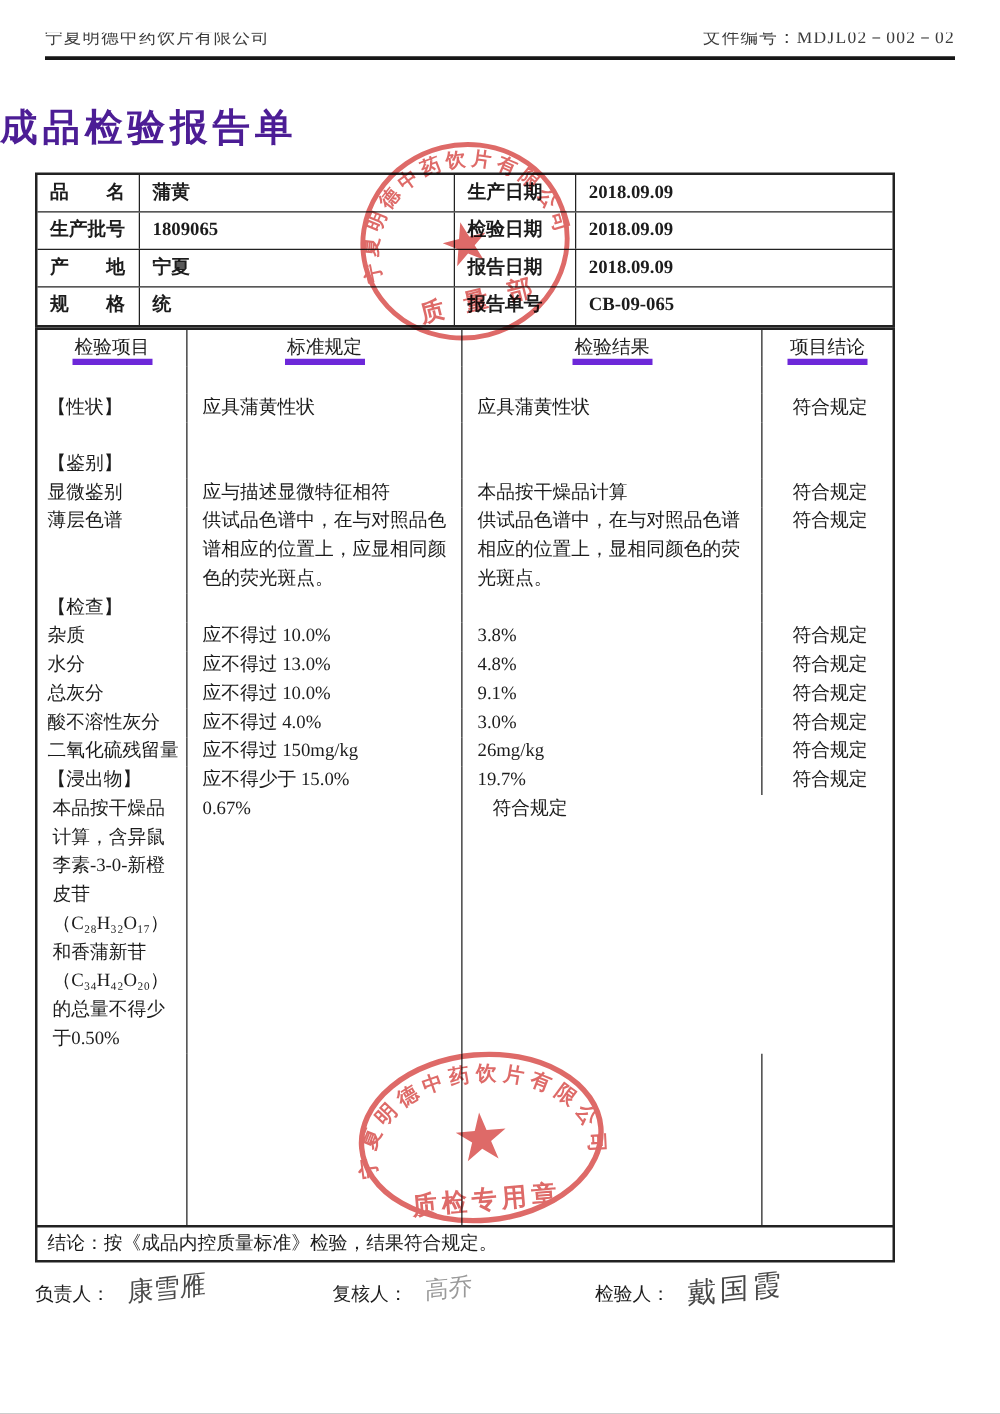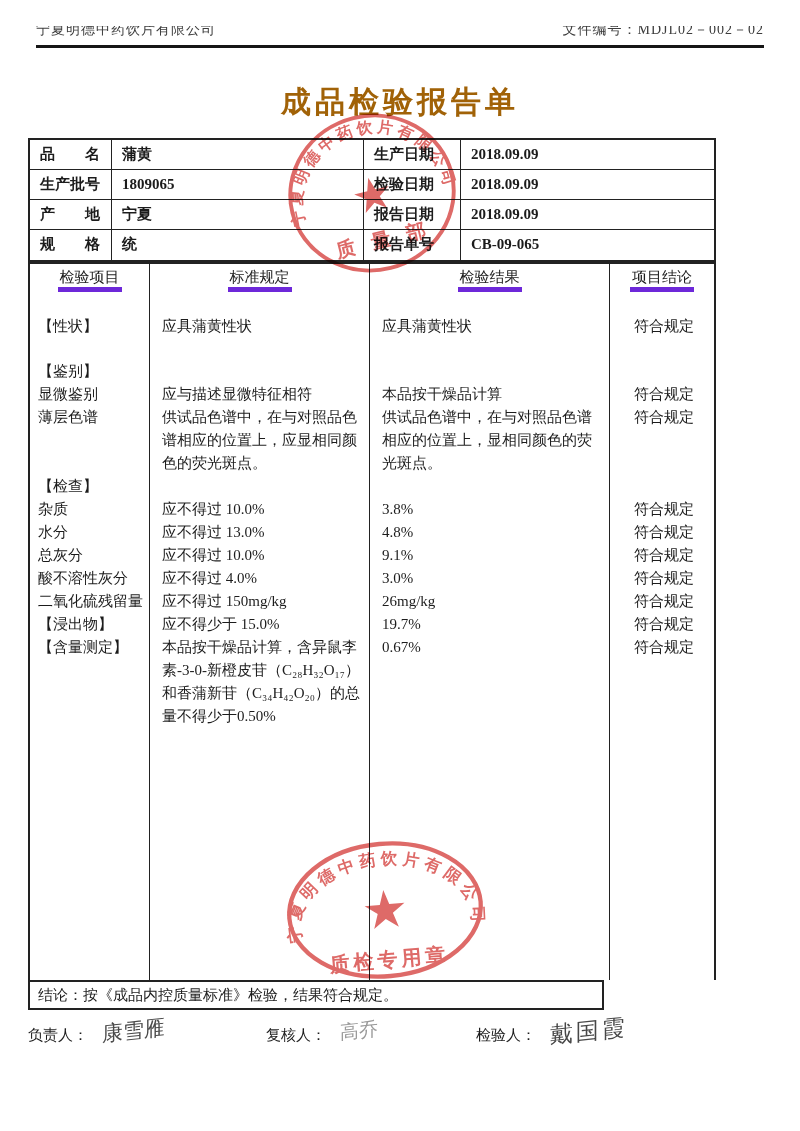--- a/index.html
+++ b/index.html
@@ -12,22 +12,22 @@
   
   .top-header {
     position:absolute; left:36px; right:36px; top:26px; height:18px;
     overflow:hidden; display:flex; justify-content:space-between;
     color:#3c3c3c; font-size:14px;
   }
   .top-header span { display:block; margin-top:-5px; letter-spacing:1px; }
   .head-rule { position:absolute; left:36px; right:36px; top:45px; border-top:3px solid #161616; }
 
   .doc-title {
-    position:absolute; left:0; width:100%; top:82px; text-align:center;
-    font-size:30px; font-weight:bold; letter-spacing:4px; color:#a16207;
+    position:absolute; left:0; width:100%; top:82px; 
+    font-size:30px; font-weight:bold; letter-spacing:4px; color:#4c1d95;
   }
 
   
   .info-table {
     position:absolute; left:28px; top:138px; width:688px;
     border:2px solid #222; background:transparent;
   }
   .info-row {
     display:grid; grid-template-columns:82px 252px 97px 1fr;
     height:30px; line-height:29px; border-bottom:1.5px solid #222;
@@ -59,21 +59,21 @@
   .irow .c2 { padding:0 4px 0 12px; }
   .irow .c3 { padding:0 6px 0 12px; }
   .irow .c4 { padding:0 4px 0 24px; }
   .irow.spacer { height:22px; }
   .insp-filler { flex:1; display:grid; grid-template-columns:120px 220px 240px 1fr; }
   .insp-filler > div { border-right:1.5px solid #222; }
   .insp-filler > div:last-child { border-right:none; }
 
   
   .conclusion {
-    position:absolute; left:28px; top:980px; width:576px; height:30px;
+    position:absolute; left:28px; top:980px; width:688px; height:30px;
     border:2px solid #222; line-height:26px; font-size:15px; padding-left:8px;
     background:#fff;
   }
   .signatures {
     position:absolute; left:28px; top:1020px; width:688px; display:flex;
     font-size:15px;
   }
   .sig-block { display:flex; align-items:flex-start; }
   .sig-block.b1 { width:238px; }
   .sig-block.b2 { width:210px; }
@@ -235,21 +235,20 @@
   </div>
 
   <div class="irow">
     <div class="c1">【浸出物】</div>
     <div class="c2">应不得少于 15.0%</div>
     <div class="c3">19.7%</div>
     <div class="c4">符合规定</div>
   </div>
 
   <div class="irow">
-    <div class="c1">【含量测定】</div>
     <div class="c2">本品按干燥品计算，含异鼠李素-3-0-新橙皮苷（C₂₈H₃₂O₁₇）和香蒲新苷（C₃₄H₄₂O₂₀）的总量不得少于0.50%</div>
     <div class="c3">0.67%</div>
     <div class="c4">符合规定</div>
   </div>
 </div>
     <div class="insp-filler">
       <div></div>
       <div></div>
       <div></div>
       <div></div>

